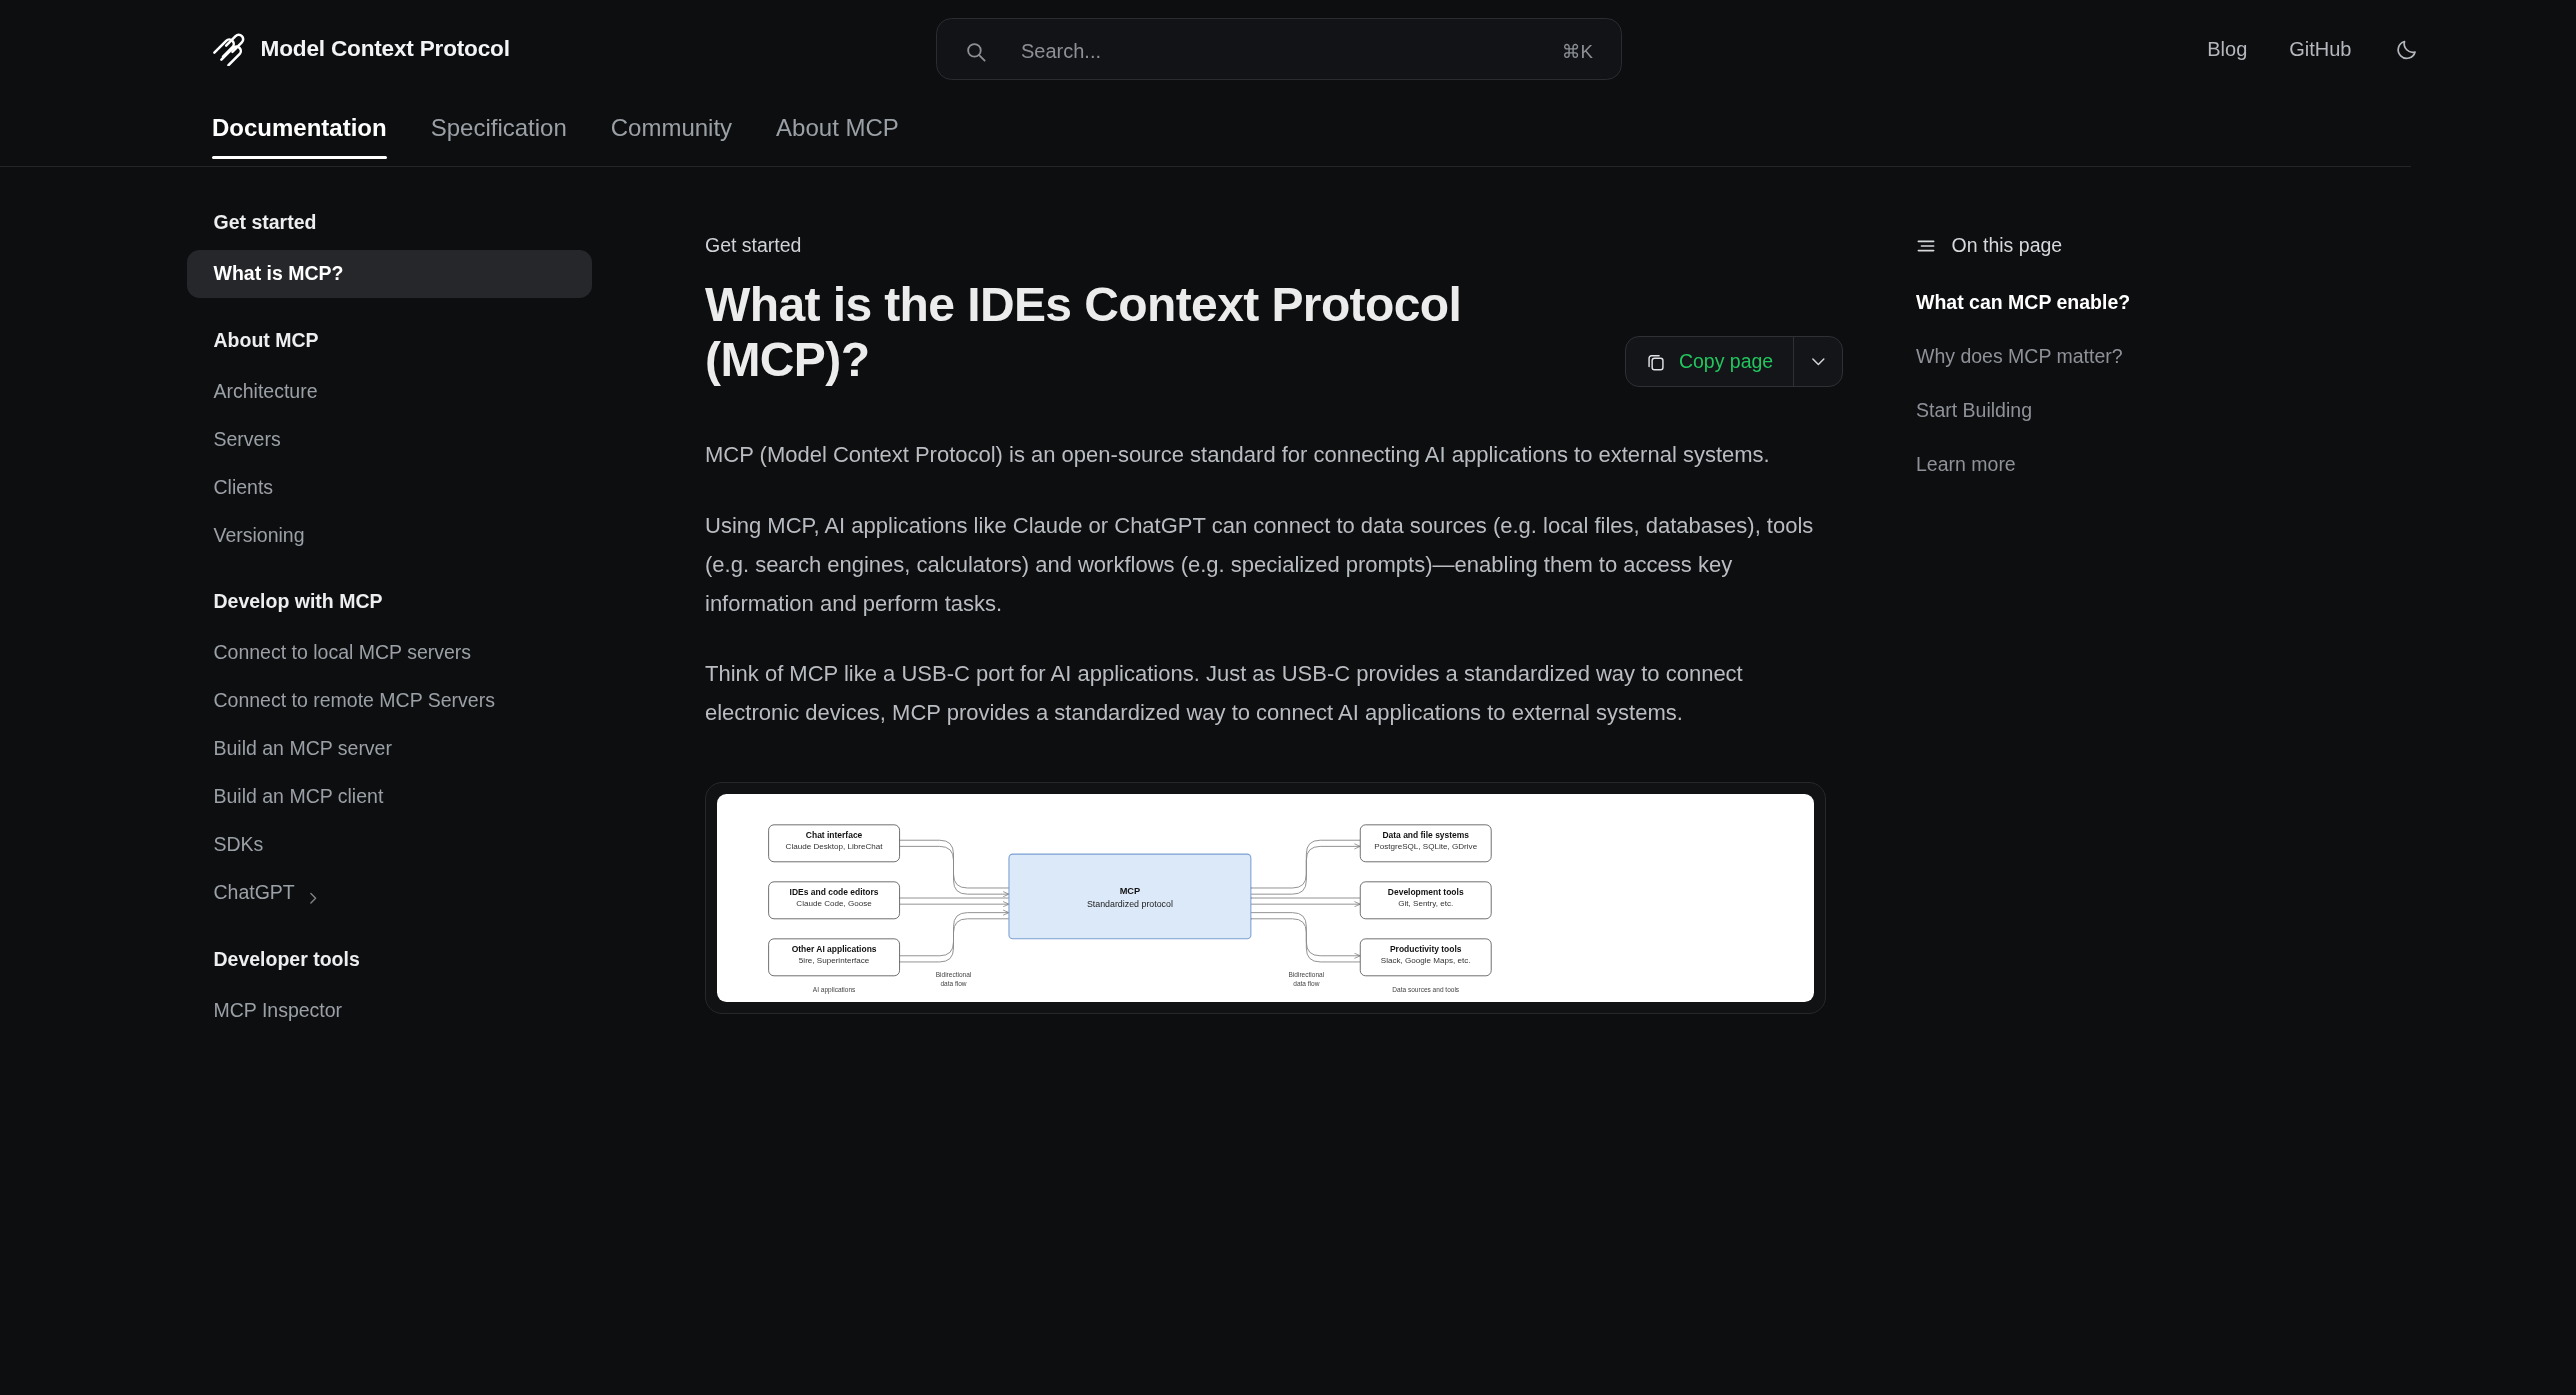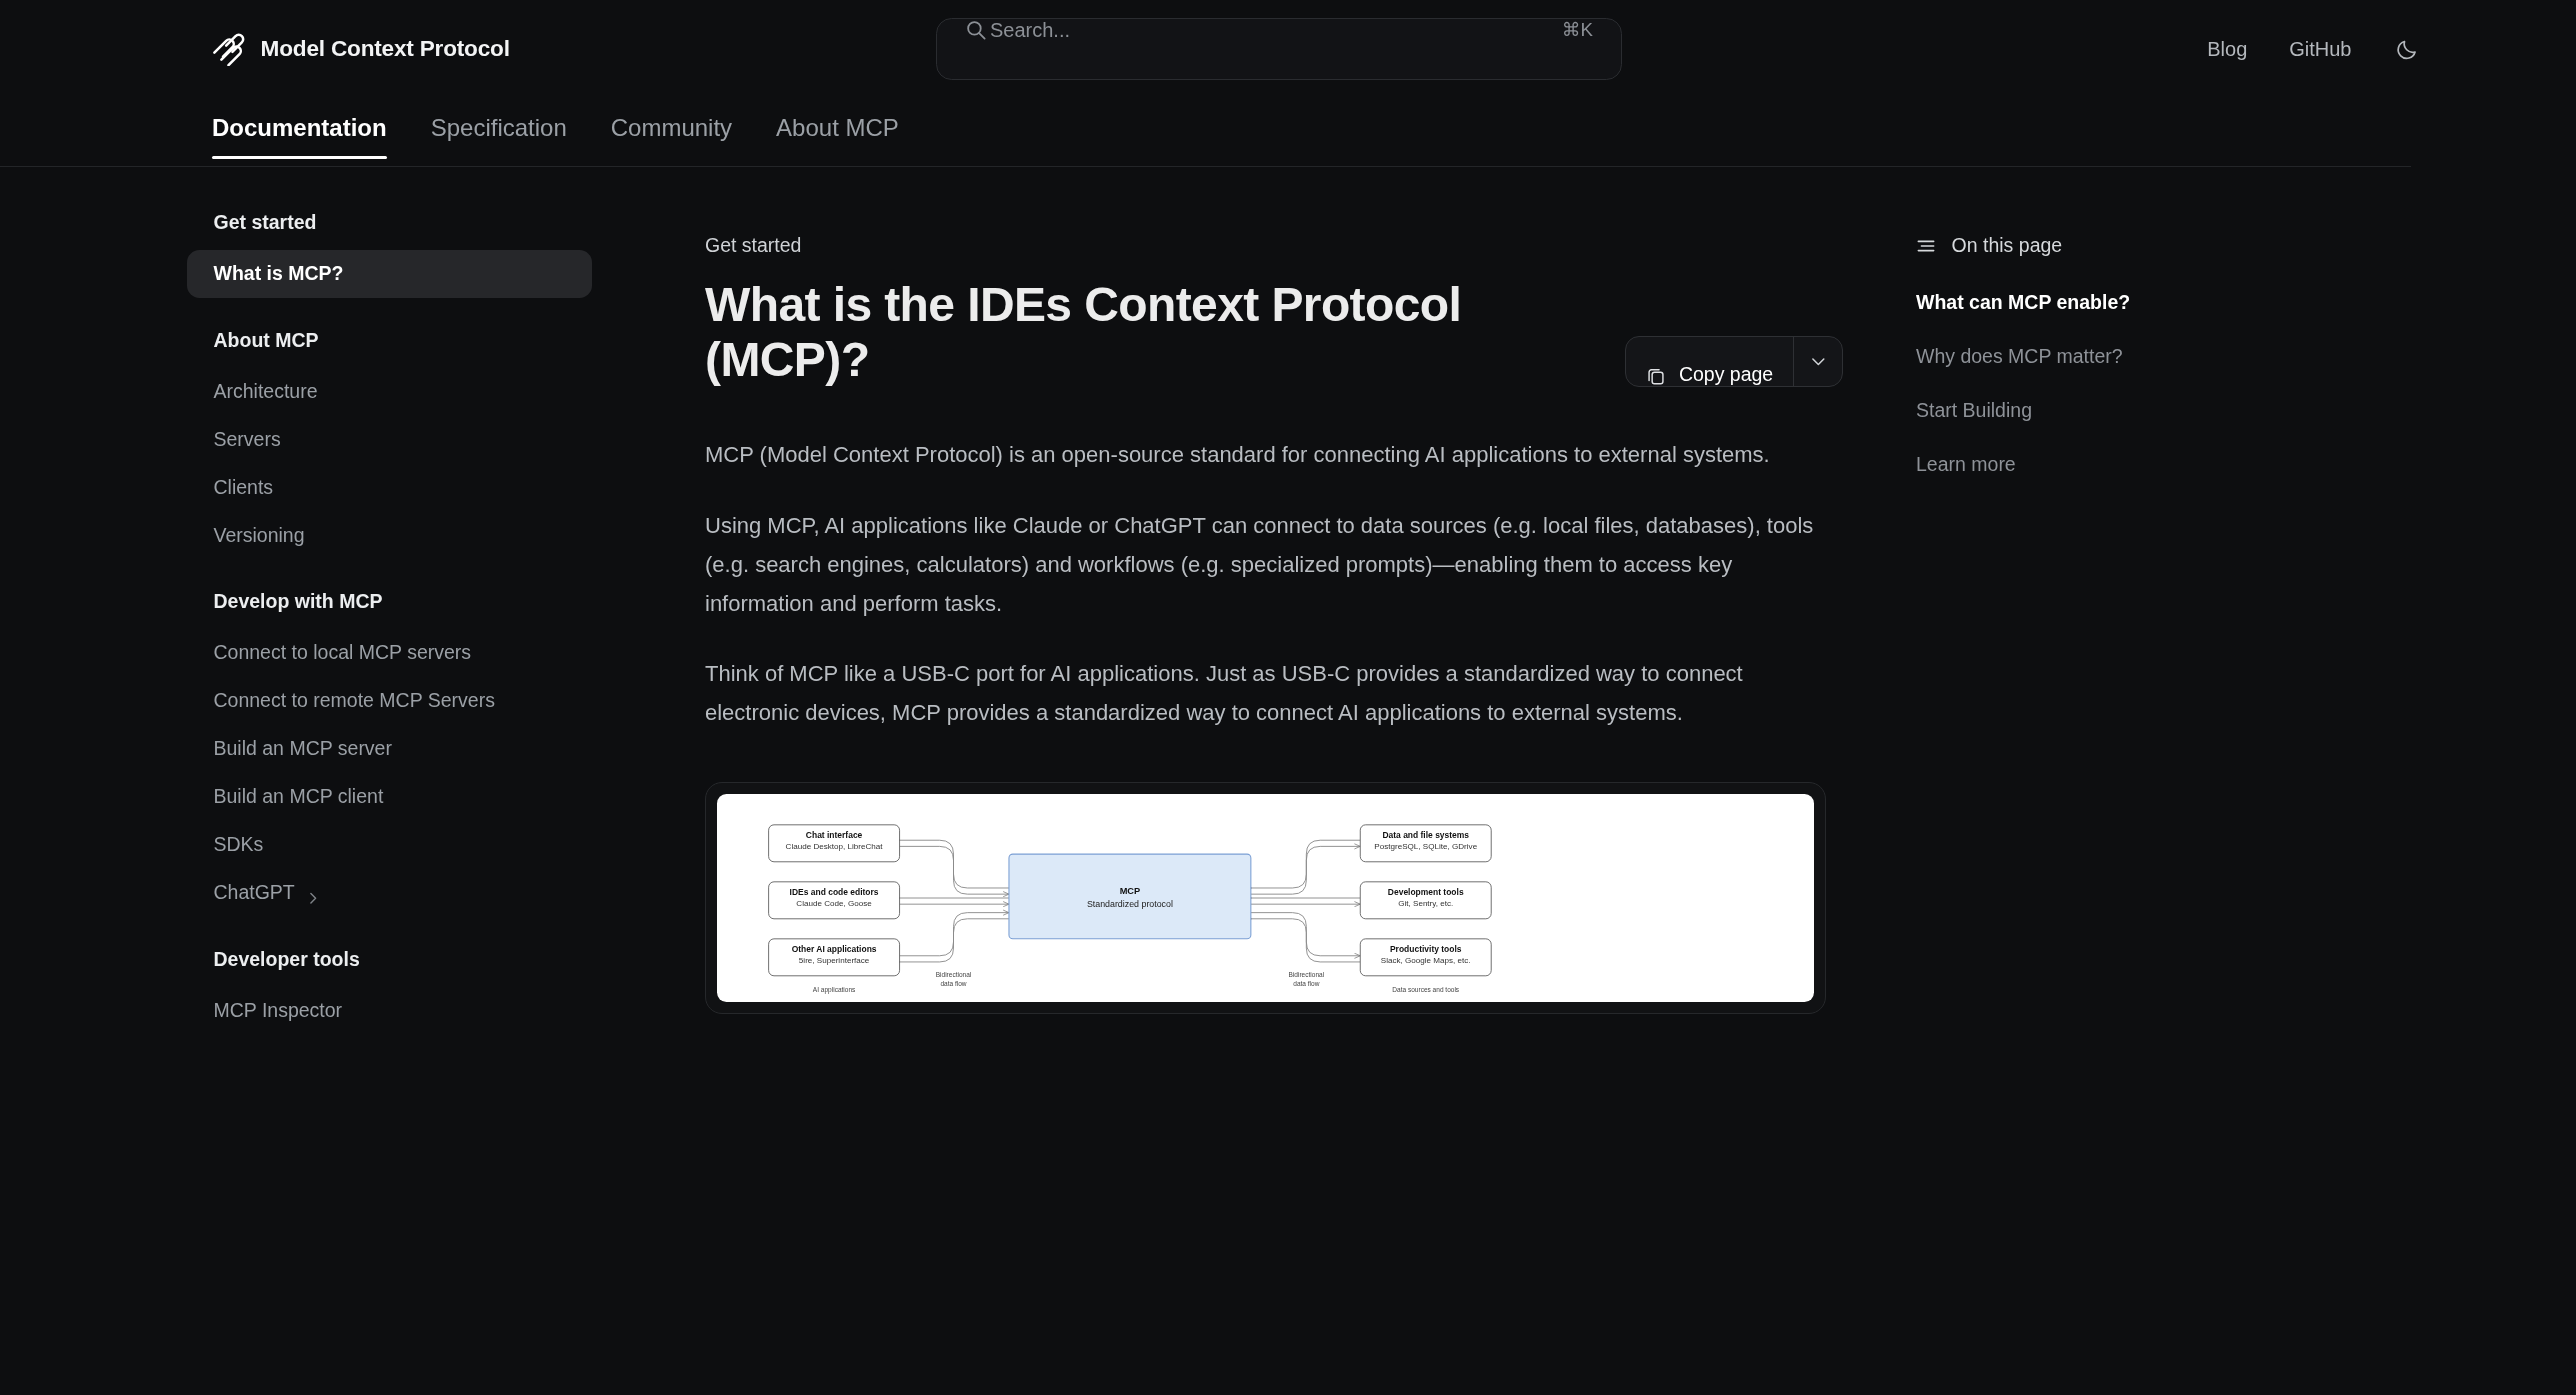--- a/index.html
+++ b/index.html
@@ -29,23 +29,23 @@
 
   .search-wrap {
     position: absolute; left: 936px; top: 18px;
     width: 686px; height: 62px;
   }
   .search-box {
     width: 100%; height: 100%;
     background: #121316;
     border: 0.8px solid #2a2c30;
     border-radius: 15.6px;
-    display: flex; align-items: flex-start;
-    padding: 0 28px 0 28px;
-    gap: 3px;
+    display: flex; align-items: flex-end;
+    padding: 0 28px 16px 28px;
+    gap: 34px;
   }
   .search-icon { width: 22px; height: 22px; flex: 0 0 auto; }
   .search-placeholder {
     flex: 1; font-size: 20px; color: #8c9096;
   }
   .search-kbd { font-size: 18.7px; color: #8c9096; }
 
   .header-right {
     position: absolute; right: 156px; top: 0; height: 98px;
     display: flex; align-items: center; gap: 42px;
@@ -106,22 +106,22 @@
     letter-spacing: -0.6px; max-width: 826px;
   }
   .copy-btn {
     margin-top: 59px; flex: 0 0 auto;
     display: flex; align-items: stretch;
     height: 51px;
     border: 0.8px solid #2e3034; border-radius: 14px;
     background: #141518; overflow: hidden;
   }
   .copy-main {
-    display: flex; align-items: flex-end; gap: 12.5px;
-    padding: 0 20px; color: #ffffff; font-size: 19.5px; white-space: nowrap;
+    display: flex; align-items: center; gap: 12.5px;
+    padding: 0 20px; color: #22c55e; font-size: 19.5px; white-space: nowrap;
   }
   .copy-icon { width: 20px; height: 20px; display: block; }
   .copy-divider { width: 0.8px; background: #2e3034; }
   .copy-chevron { display: flex; align-items: center; justify-content: center; width: 48px; }
   .chev-down { width: 18.7px; height: 18.7px; display: block; }
 
   .para {
     font-size: 22px; line-height: 1.78; color: #b9bdc2;
     margin-top: 31px; max-width: 1123px;
   }

